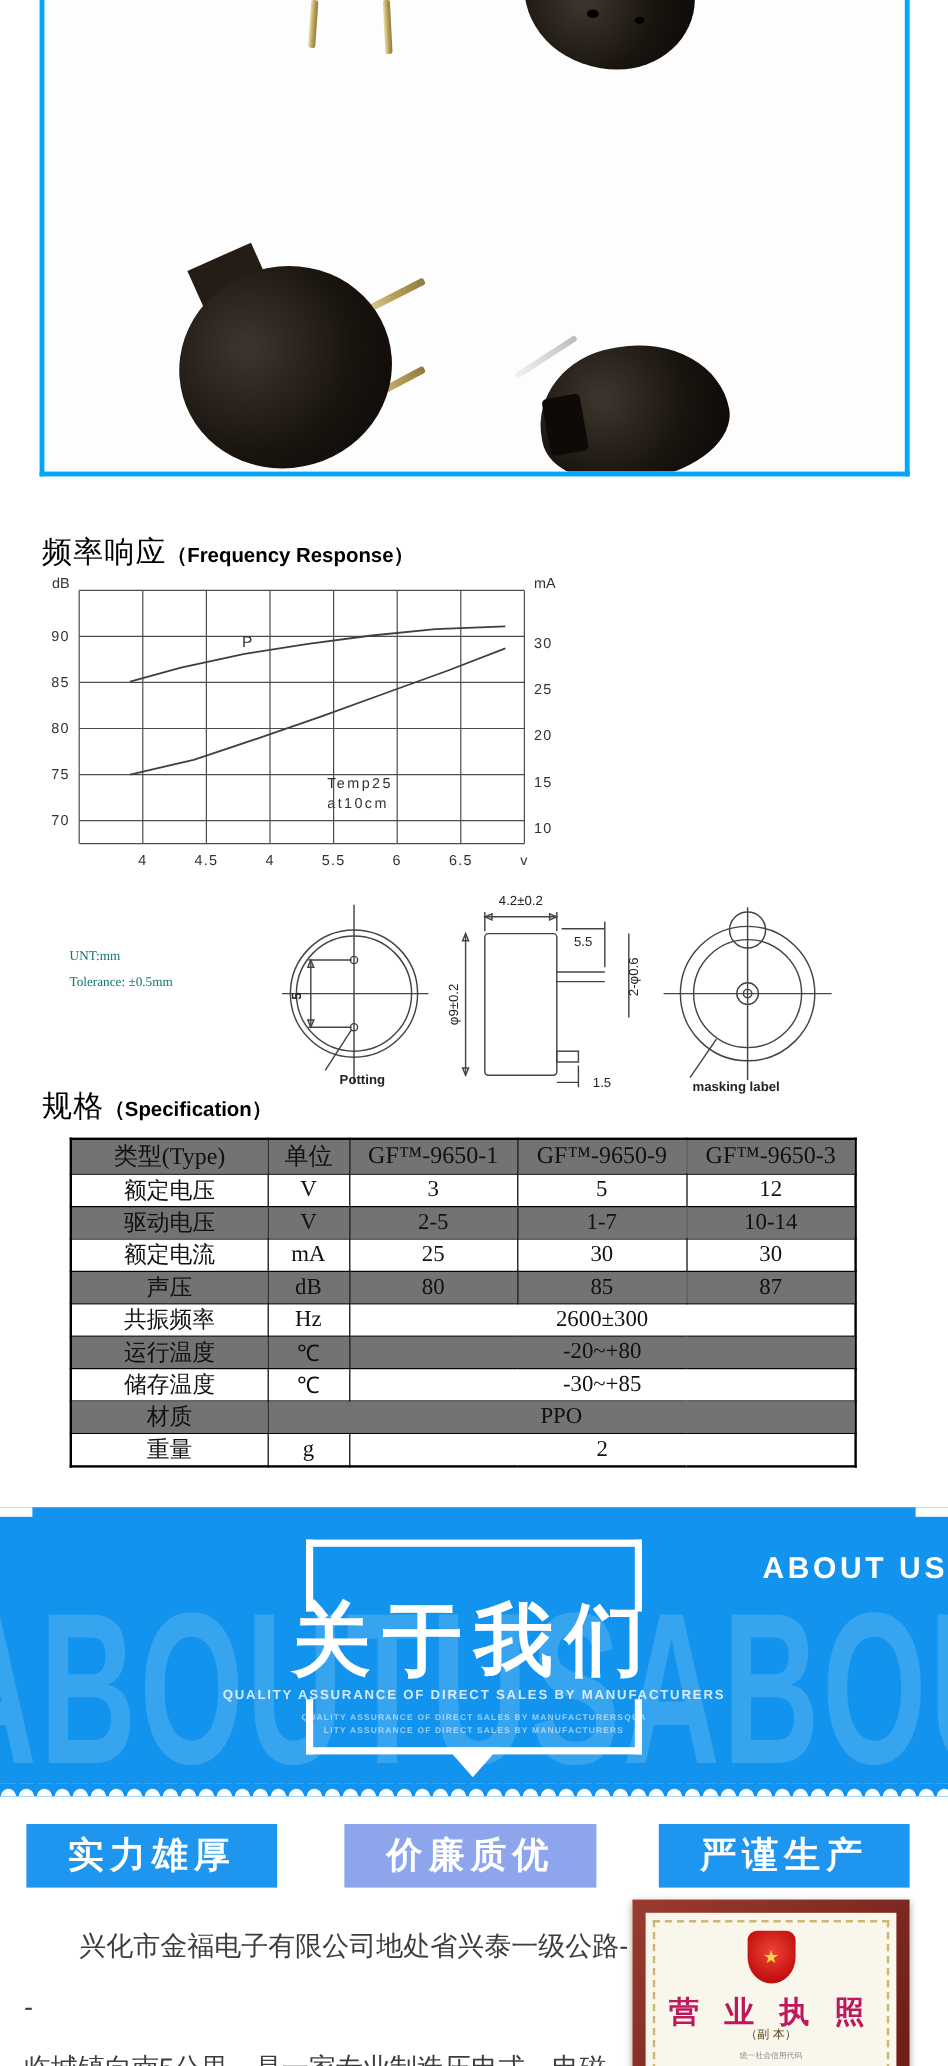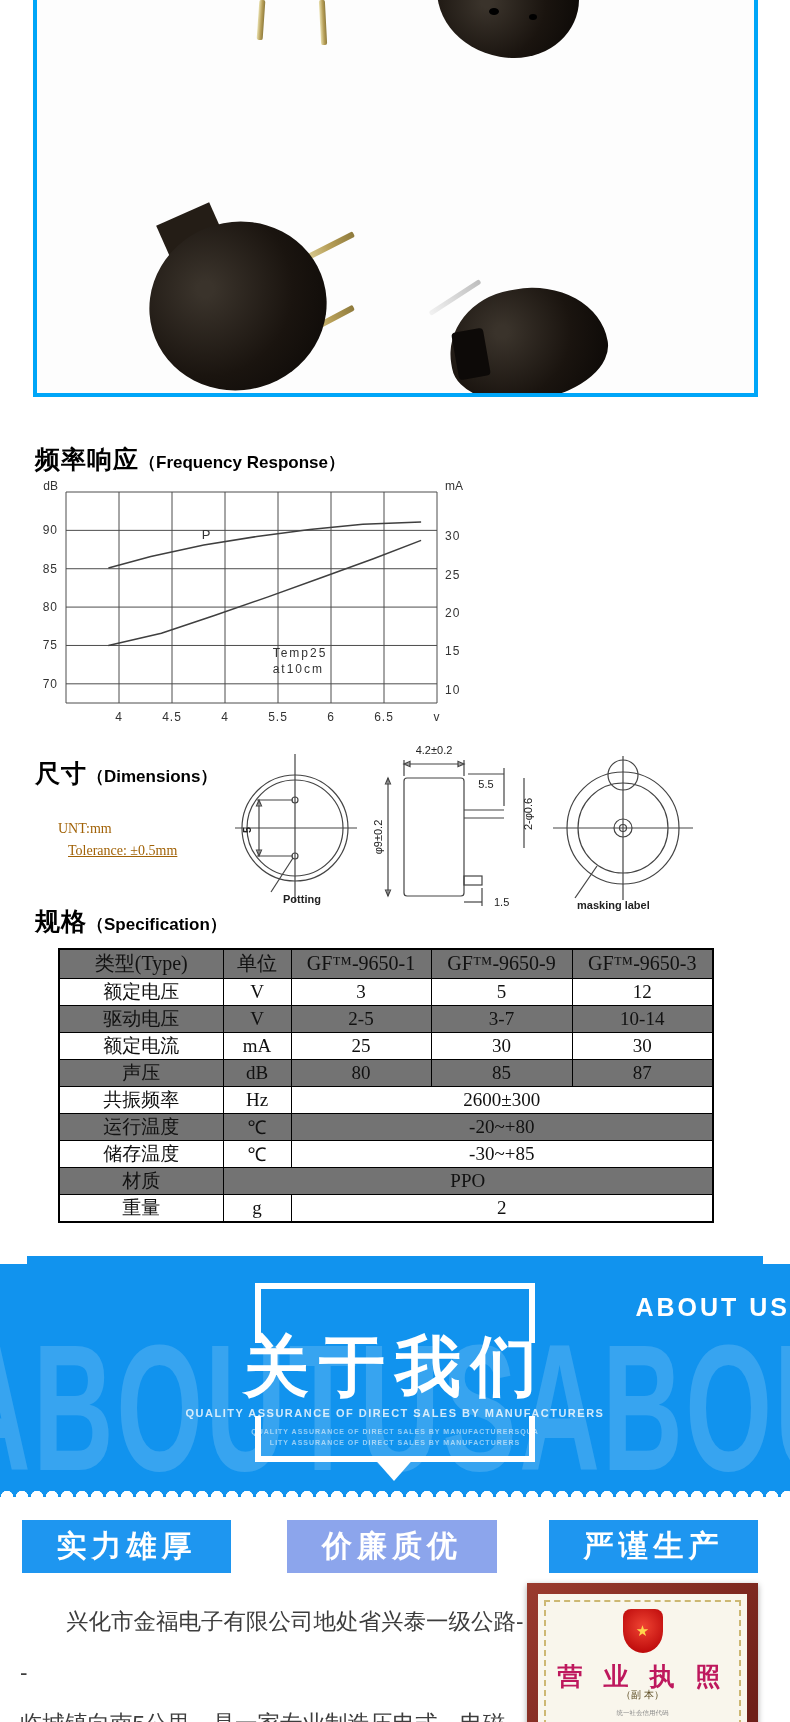--- a/index.html
+++ b/index.html
@@ -10,23 +10,23 @@
 
   
   .photo-area { left:37px; top:0; width:717px; height:393px; background:#fdfdfd; overflow:hidden; }
   .pf { background:#00a6f8; }
   .pin { background:linear-gradient(90deg,#e8dfae,#b79f58 55%,#8f7b3d); border-radius:2px; }
   .buzzer { background:radial-gradient(circle at 35% 35%, #3a332b 5%, #1a140f 55%, #0b0806 95%); }
   .pin-silver { background:linear-gradient(90deg,#f2f2f2,#bdbdbd); border-radius:2px; }
 
   
   .sec-head { position:absolute; color:#000; white-space:nowrap; }
-  .sec-head .zh { font-size:25px; font-weight:bold; letter-spacing:1px; }
+  .sec-head .zh { font-size:25px; font-weight:normal; letter-spacing:1px; }
   .sec-head .en { font-size:17px; font-weight:bold; }
-  .note { position:absolute; font-family:"Liberation Serif",serif; font-size:14px; color:#a16207;margin-top:30px; }
+  .note { position:absolute; font-family:"Liberation Serif",serif; font-size:11px; color:#0f766e; }
 
   
   #freq-chart { position:absolute; left:28px; top:478px; }
   #freq-chart text { font-family:"Liberation Sans",sans-serif; fill:#333; }
 
   
   .dim-svg { position:absolute; }
   .dim-svg line, .dim-svg circle, .dim-svg rect, .dim-svg path { stroke:#444; fill:none; stroke-width:1.2; }
   .dim-svg text { font-family:"Liberation Sans",sans-serif; font-size:11px; fill:#222; stroke:none; }
   .dim-svg text.b { font-weight:bold; }
@@ -150,25 +150,22 @@
       <text x="356" y="243" text-anchor="middle" font-size="12" letter-spacing="1">6.5</text>
       <text x="409" y="243" text-anchor="middle" font-size="12" letter-spacing="1">v</text>
       <polyline points="80.39999999999999,89.96000000000005 122.79999999999998,78.45090909090914 175.79999999999998,66.94181818181823 228.79999999999998,58.50181818181816 281.8,51.59636363636368 334.79999999999995,46.22545454545457 393.09999999999997,43.923636363636405" fill="none" stroke="#3f3f3f" stroke-width="1.5"></polyline>
       <text x="173.68" y="60.80363636363632" font-size="13" letter-spacing="1">P</text>
       <polyline points="80.39999999999999,167.45454545454547 133.40000000000003,155.17818181818186 186.40000000000003,137.53090909090906 239.40000000000003,119.11636363636366 292.40000000000003,99.93454545454549 345.40000000000003,80.7527272727273 393.09999999999997,62.338181818181795" fill="none" stroke="#3f3f3f" stroke-width="1.5"></polyline>
       <text x="260.5999999999999" y="-354.29090909090905" font-size="13" letter-spacing="1">I</text>
       <text x="244.70000000000002" y="178.96363636363637" font-size="12" letter-spacing="2">Temp25</text>
       <text x="244.70000000000002" y="194.96363636363637" font-size="12" letter-spacing="2">at10cm</text>
     </svg>
 
-  <div class="sec-head" style="left:35px;top:757px;">
-    <span class="zh">尺寸</span><span class="en">（Dimensions）</span>
-  </div>
   <div class="note" style="left:58px;top:791px;">UNT:mm</div>
-  <div class="note" style="left:68px;top:813px;text-decoration:underline;">Tolerance: ±0.5mm</div>
+  <div class="note" style="left:58px;top:813px;">Tolerance: ±0.5mm</div>
 
   <svg class="dim-svg" style="left:215px;top:750px;" width="160" height="160" viewBox="0 0 160 160">
     <line x1="80" y1="4" x2="80" y2="152"></line>
     <line x1="20" y1="78" x2="142" y2="78"></line>
     <circle cx="80" cy="78" r="53"></circle>
     <circle cx="80" cy="78" r="48"></circle>
     <circle cx="80" cy="50" r="3" fill="#444"></circle>
     <circle cx="80" cy="106" r="3" fill="#444"></circle>
     <line x1="42" y1="50" x2="78" y2="50"></line>
     <line x1="42" y1="106" x2="78" y2="106"></line>
@@ -240,21 +237,21 @@
       <td>额定电压</td>
       <td>V</td>
       <td>3</td>
       <td>5</td>
       <td>12</td>
     </tr>
     <tr class="blue">
       <td>驱动电压</td>
       <td>V</td>
       <td>2-5</td>
-      <td>3-7</td>
+      <td>1-7</td>
       <td>10-14</td>
     </tr>
     <tr>
       <td>额定电流</td>
       <td>mA</td>
       <td>25</td>
       <td>30</td>
       <td>30</td>
     </tr>
     <tr class="blue">

